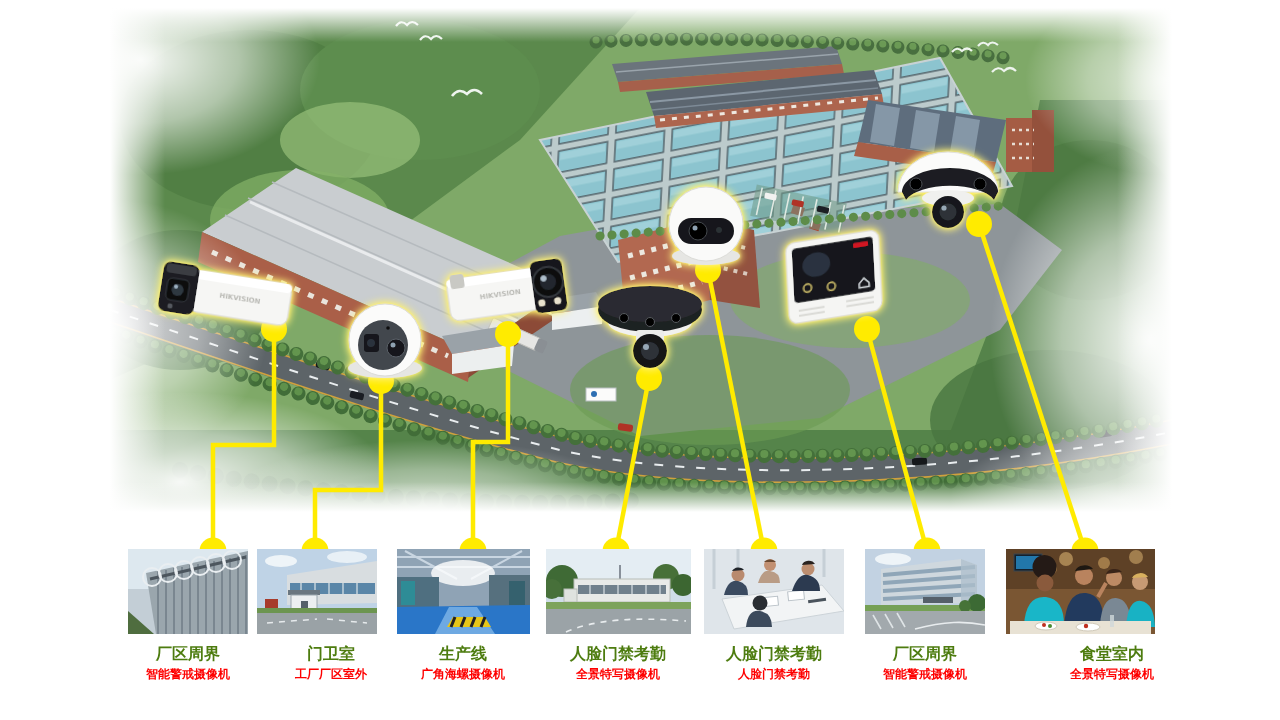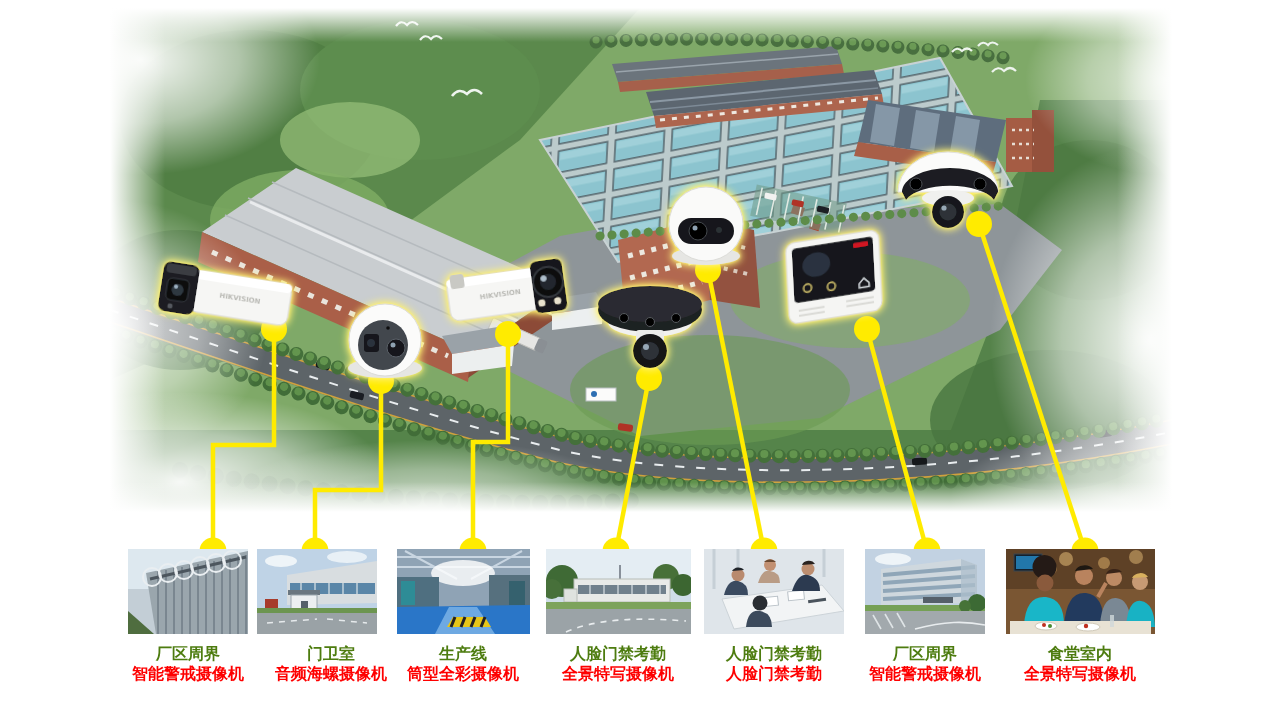--- a/index.html
+++ b/index.html
@@ -4,21 +4,21 @@
 <style>
   html,body{margin:0;padding:0;background:#fff;}
   body{width:1280px;height:720px;position:relative;overflow:hidden;
        font-family:"DejaVu Sans","Liberation Sans",sans-serif;}
   .scene-wrap{position:absolute;left:0;top:0;width:1280px;height:520px;}
   .overlay{position:absolute;left:0;top:0;width:1280px;height:720px;pointer-events:none;}
   .thumb{position:absolute;top:549px;height:85px;overflow:hidden;background:#ccc;}
   .thumb svg{display:block;}
   .label{position:absolute;top:644px;transform:translateX(-50%);text-align:center;white-space:nowrap;}
   .label .loc{font-size:16px;line-height:20px;font-weight:bold;color:#4d7c0f;}
-  .label .cam{font-size:16px;line-height:20px;font-weight:bold;color:#fe0000;}
+  .label .cam{font-size:12px;line-height:20px;font-weight:bold;color:#fe0000;}
 </style>
 </head>
 <body>
 
 <div class="scene-wrap">
 <svg width="1280" height="520" viewBox="0 0 1280 520">
   <defs>
     <radialGradient id="fog">
           <stop offset="0%" stop-color="#fff" stop-opacity=".95"></stop>
           <stop offset="55%" stop-color="#fff" stop-opacity=".55"></stop>
@@ -428,34 +428,34 @@
   <rect x="104" y="66" width="4" height="12" fill="#cfd8da" opacity=".8"></rect>
 </svg>
 </div>
 
 <div class="label" style="left:188px">
   <div class="loc">厂区周界</div>
   <div class="cam">智能警戒摄像机</div>
 </div>
 <div class="label" style="left:331px">
   <div class="loc">门卫室</div>
-  <div class="cam">音频海螺摄像机</div>
+  <div class="cam">工厂厂区室外</div>
 </div>
 <div class="label" style="left:463px">
   <div class="loc">生产线</div>
-  <div class="cam">筒型全彩摄像机</div>
+  <div class="cam">广角海螺摄像机</div>
 </div>
 <div class="label" style="left:618px">
   <div class="loc">人脸门禁考勤</div>
   <div class="cam">全景特写摄像机</div>
 </div>
 <div class="label" style="left:774px">
   <div class="loc">人脸门禁考勤</div>
   <div class="cam">人脸门禁考勤</div>
 </div>
 <div class="label" style="left:925px">
   <div class="loc">厂区周界</div>
   <div class="cam">智能警戒摄像机</div>
 </div>
-<div class="label" style="left:1080px">
+<div class="label" style="left:1112px">
   <div class="loc">食堂室内</div>
   <div class="cam">全景特写摄像机</div>
 </div>
 
 </body></html>

